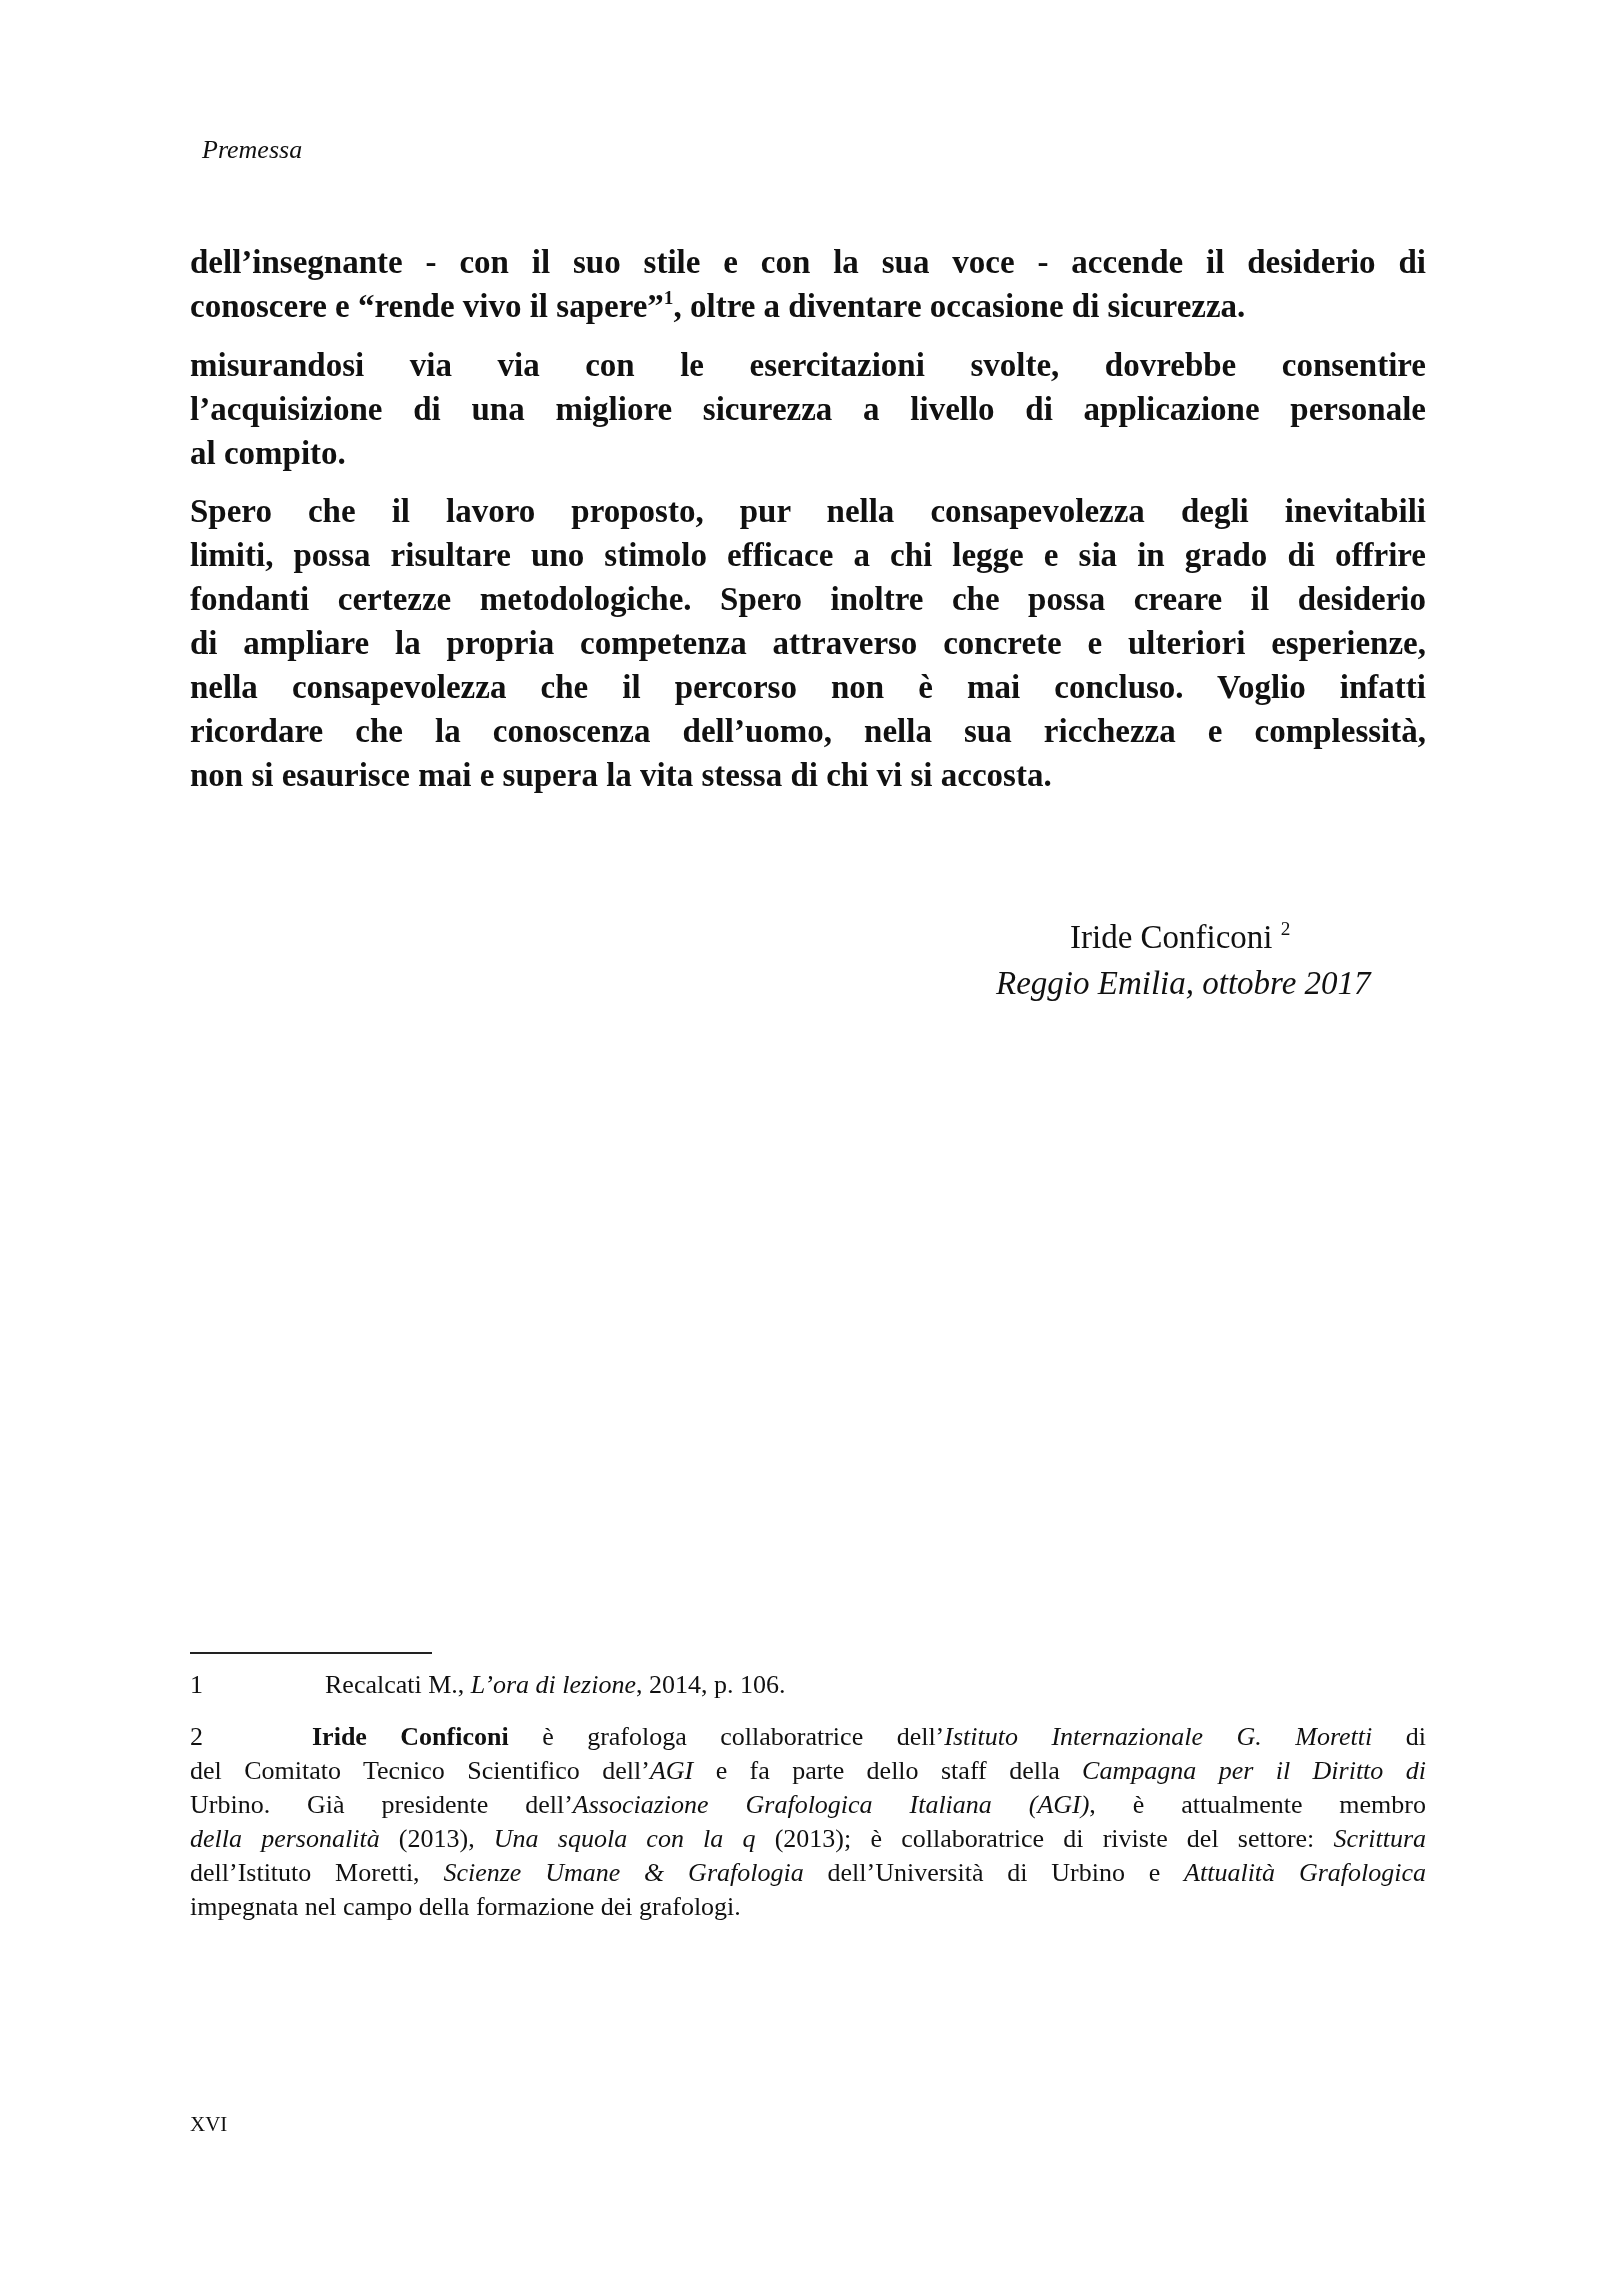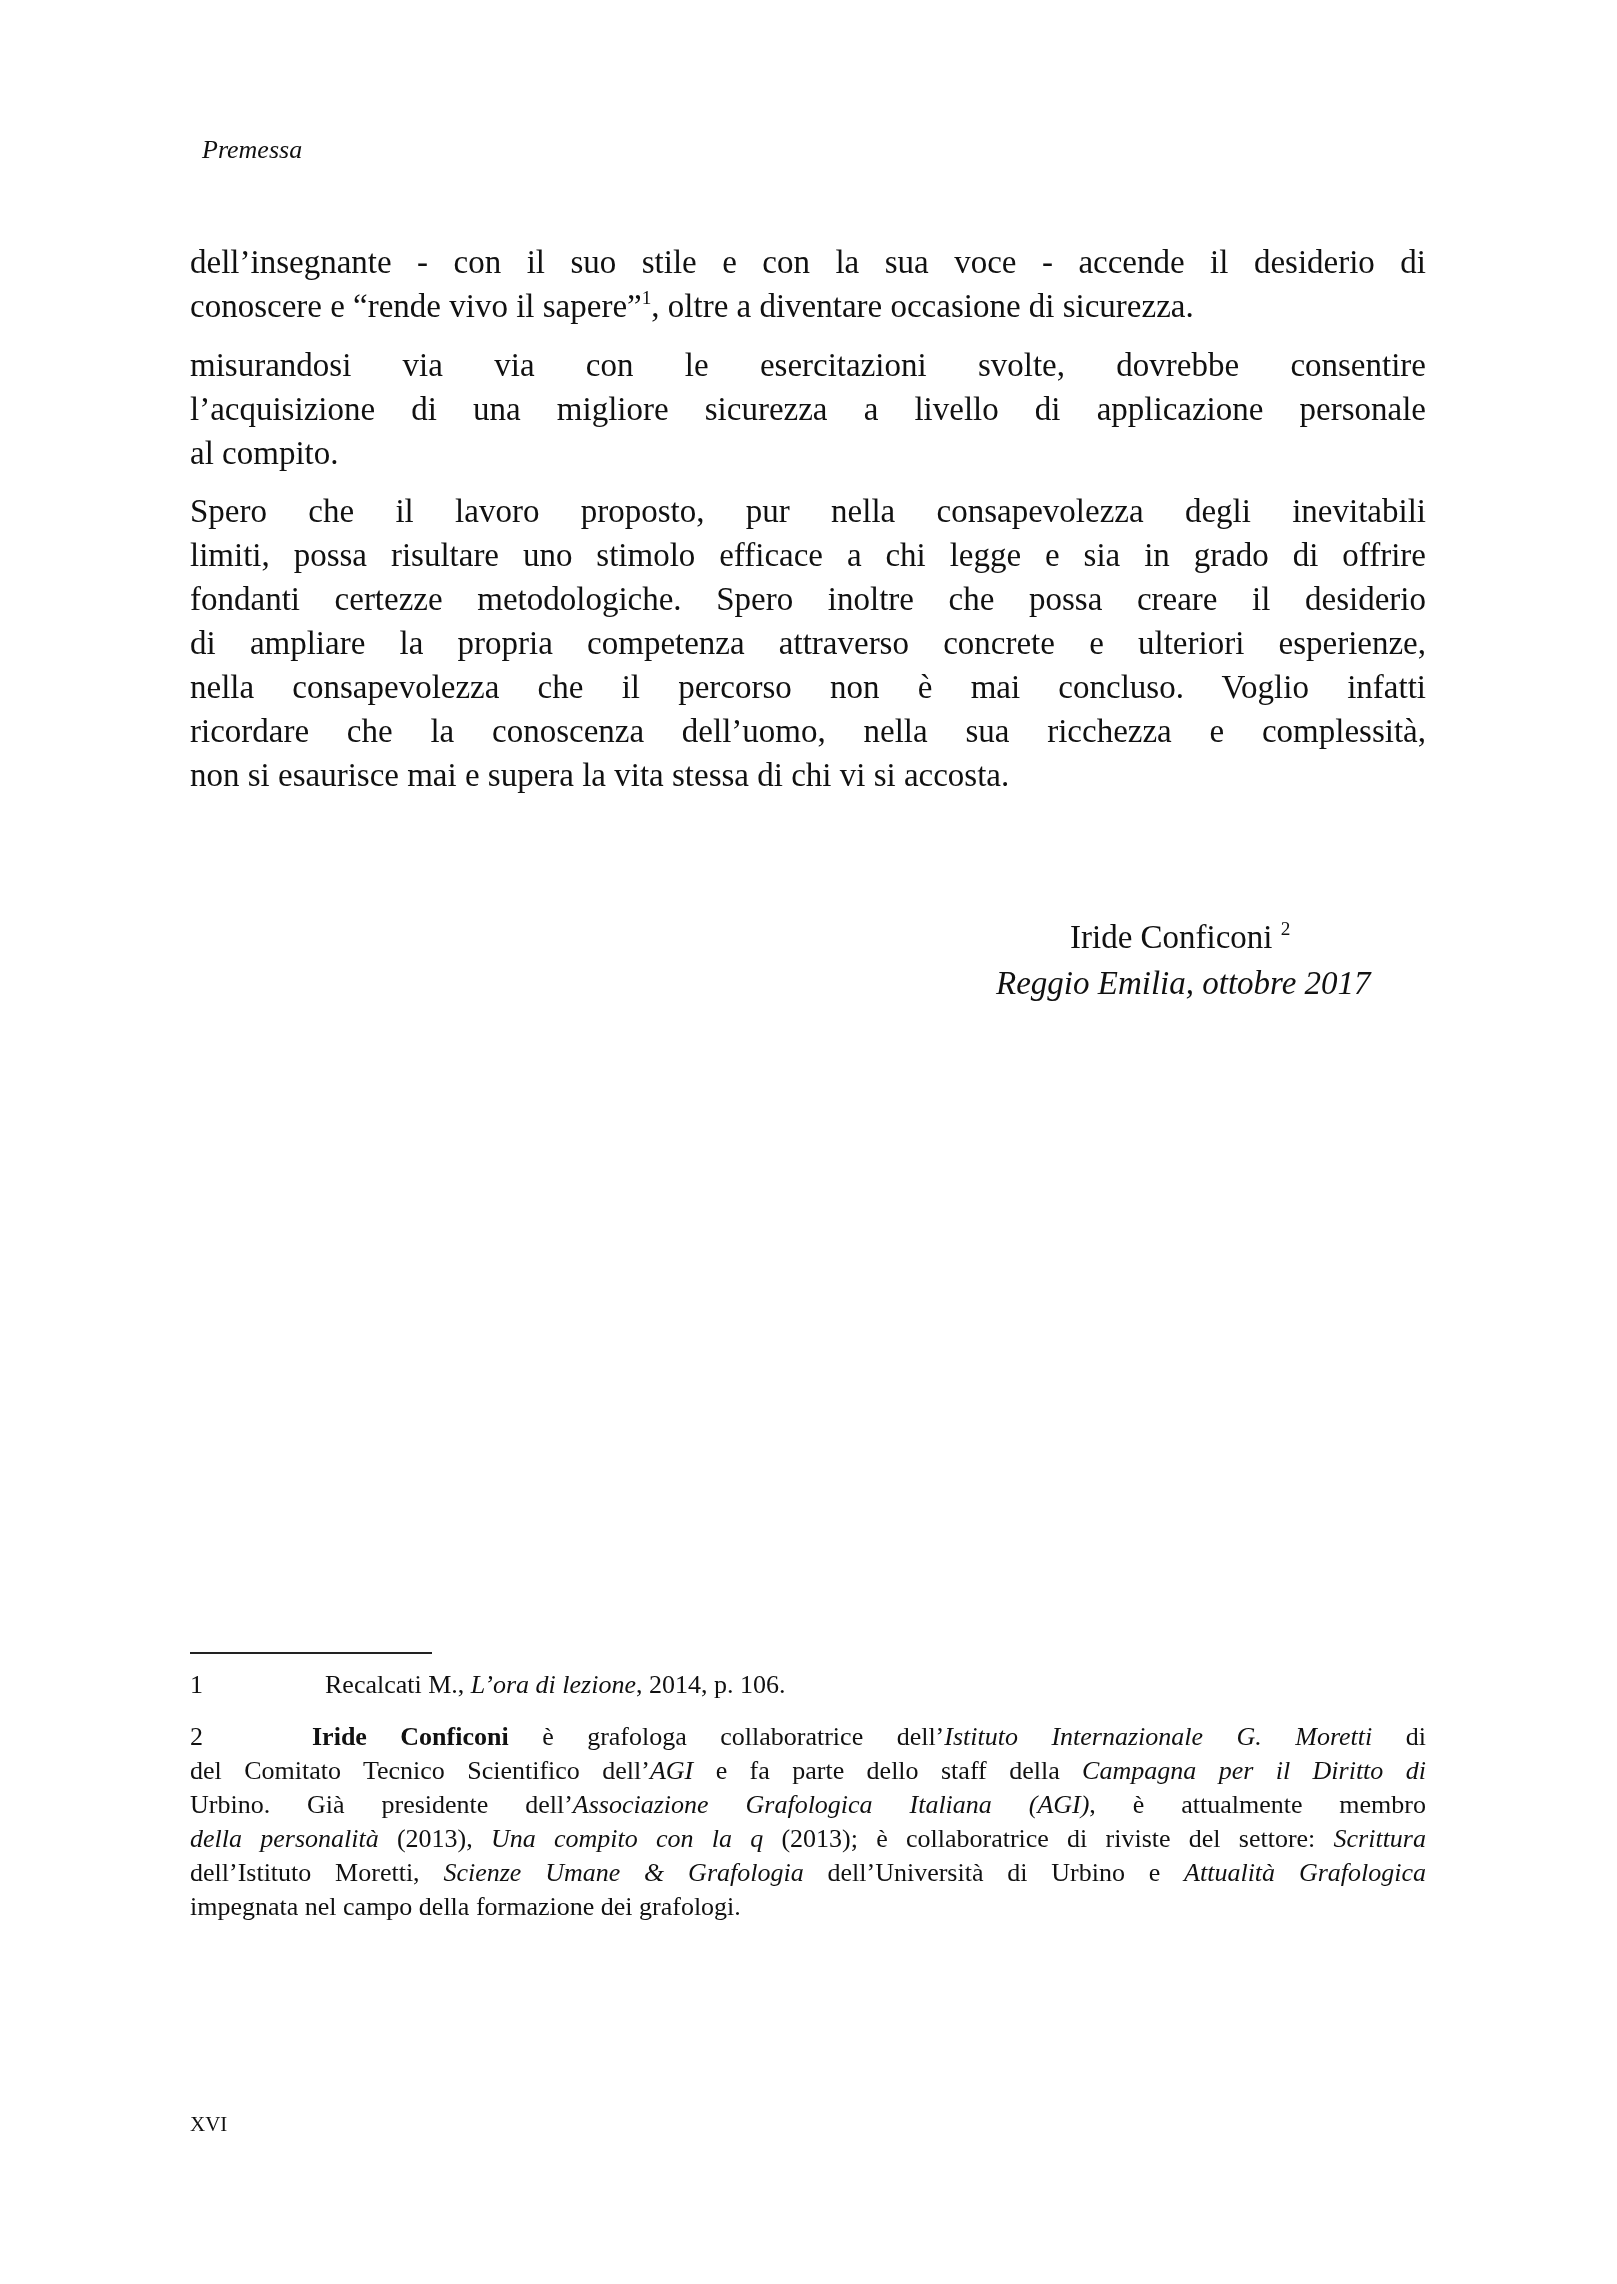--- a/index.html
+++ b/index.html
@@ -3,21 +3,21 @@
 <meta charset="utf-8">
 <style>
   html, body { margin: 0; padding: 0; background: #ffffff; }
   body { width: 1618px; height: 2284px; position: relative; overflow: hidden;
          font-family: "Liberation Serif", "DejaVu Serif", serif; color: #111111; }
   .page { position: absolute; left: 0; top: 0; width: 1618px; height: 2284px; }
   .running-head { position: absolute; left: 190px; top: 135px; font-size: 26px; font-style: italic; margin-left: 12px; }
   .body-text { position: absolute; left: 190px; top: 240px; width: 1236px; font-size: 33px; }
   .para { margin: 0 0 14.5px 0; }
   .line { display: block; height: 44px; line-height: 44px; white-space: nowrap;
-          text-align: justify; text-align-last: justify; }
+          text-align: justify; text-align-last: justify; font-weight: bold; }
   .line.last { text-align-last: left; }
   sup { font-size: 19.3px; line-height: 0; vertical-align: 13px; }
   .sig-name { position: absolute; left: 1070px; top: 919px; font-size: 33px; white-space: nowrap; }
   .sig-place { position: absolute; left: 996px; top: 965px; font-size: 33px; font-style: italic; white-space: nowrap; }
   .fn-rule { position: absolute; left: 190px; top: 1652px; width: 242px; height: 1.6px; background: #222; }
   .footnotes { position: absolute; left: 190px; top: 1668px; width: 1236px; font-size: 26px; }
   .fn-line { display: block; height: 34px; line-height: 34px; white-space: nowrap;
              text-align: justify; text-align-last: justify; }
   .fn-line.last { text-align-last: left; }
   .fn-num { display: inline-block; width: 48px; }
@@ -60,21 +60,21 @@
   <div class="sig-place">Reggio Emilia, ottobre 2017</div>
 
   <div class="fn-rule"></div>
 
   <div class="footnotes">
     <div class="fn-line last fn1"><span class="fn-num">1</span><span class="fn-indent"></span><span>Recalcati M., </span><i>L’ora di lezione</i><span>, 2014, p. 106.</span></div>
     <div id="fn2">
         <div class="fn-line fn2-first"><span class="fn-num">2</span><span class="fn-indent"></span><b>Iride Conficoni</b><span> è grafologa collaboratrice dell’</span><i>Istituto Internazionale G. Moretti</i><span> di</span></div>
         <div class="fn-line"><span>del Comitato Tecnico Scientifico dell’</span><i>AGI</i><span> e fa parte dello staff della </span><i>Campagna per il Diritto di</i></div>
         <div class="fn-line"><span>Urbino. Già presidente dell’</span><i>Associazione Grafologica Italiana (AGI)</i><span>, è attualmente membro</span></div>
-        <div class="fn-line"><i>della personalità</i><span> (2013), </span><i>Una compito con la q</i><span> (2013); è collaboratrice di riviste del settore: </span><i>Scrittura</i></div>
+        <div class="fn-line"><i>della personalità</i><span> (2013), </span><i>Una squola con la q</i><span> (2013); è collaboratrice di riviste del settore: </span><i>Scrittura</i></div>
         <div class="fn-line"><span>dell’Istituto Moretti, </span><i>Scienze Umane &amp; Grafologia</i><span> dell’Università di Urbino e </span><i>Attualità Grafologica</i></div>
         <div class="fn-line last"><span>impegnata nel campo della formazione dei grafologi.</span></div>
       </div>
   </div>
 
   <div class="page-number">XVI</div>
 </div>
 
 
 </body></html>

